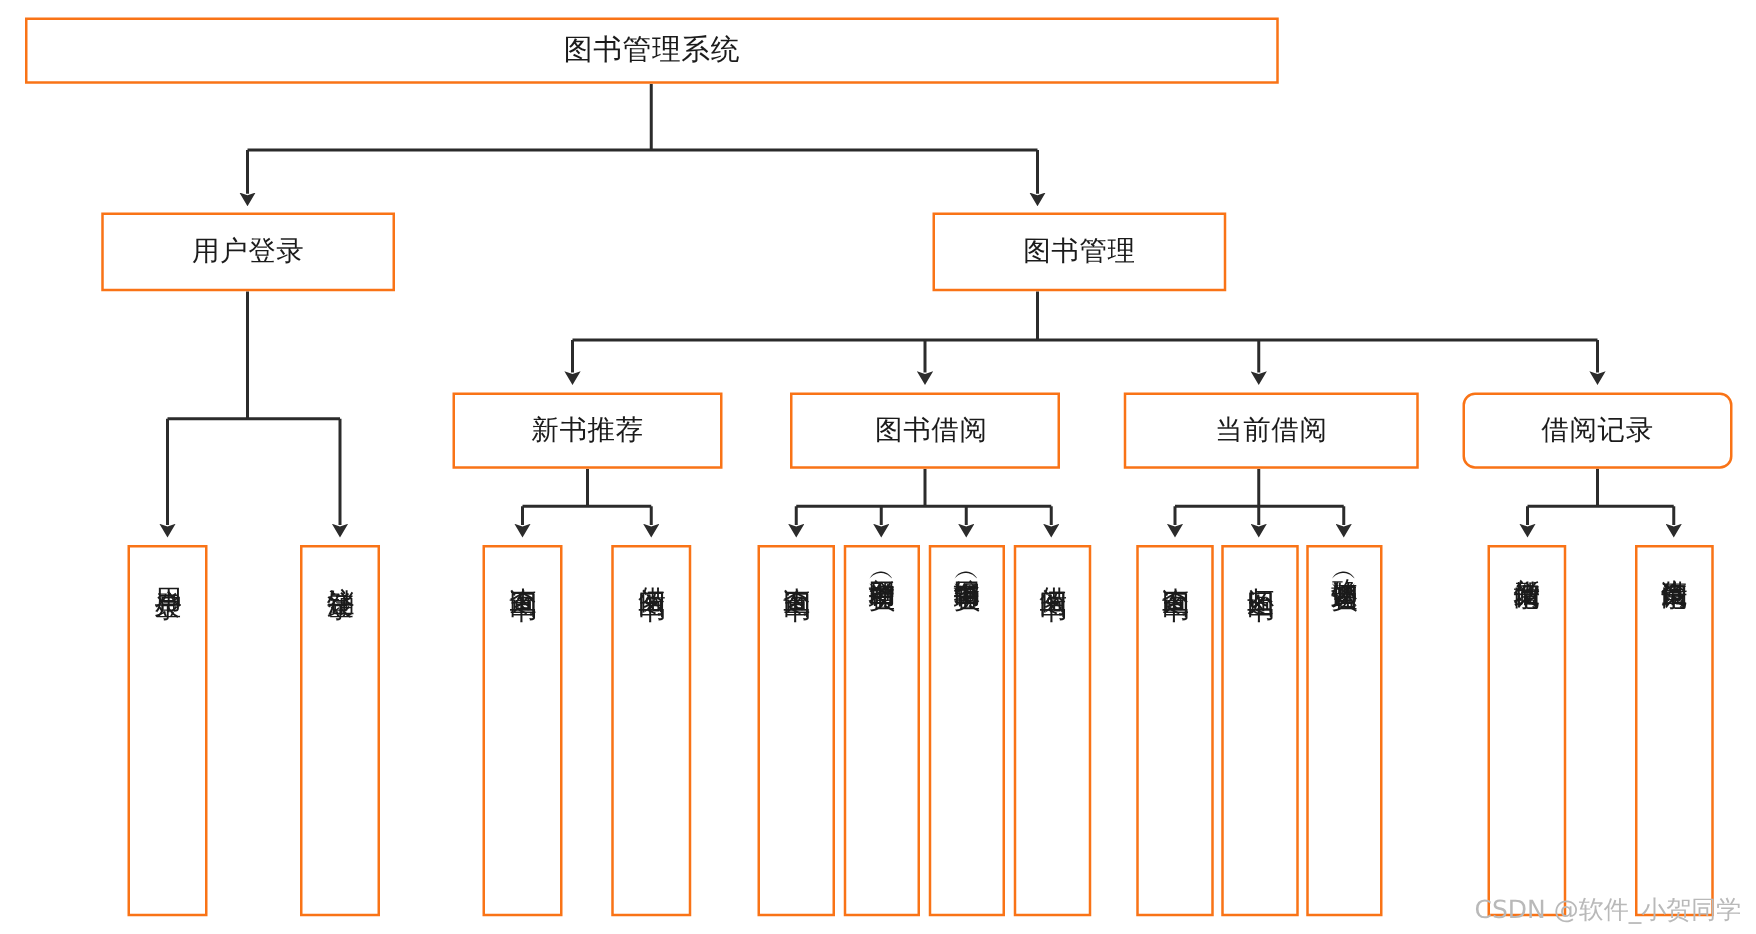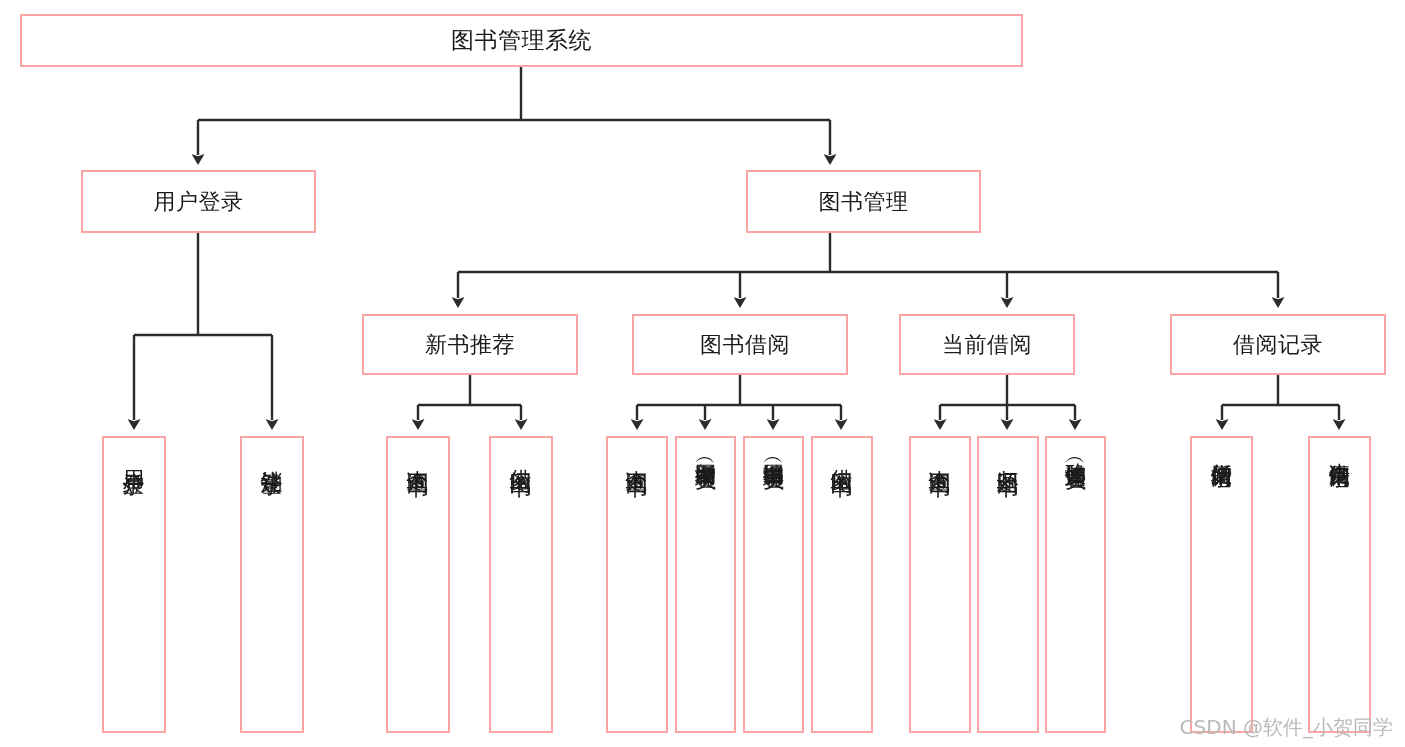--- a/index.html
+++ b/index.html
@@ -24,21 +24,21 @@
     left: 0;
     top: 0;
     width: 1405px;
     height: 747px;
     pointer-events: none;
   }
   .node {
     position: absolute;
     box-sizing: border-box;
     background: #ffffff;
-    border: 2px solid #fca5a5;
+    border: 2px solid #f97316;
     display: flex;
     align-items: center;
     justify-content: center;
     overflow: hidden;
   }
   .node .node-label {
     display: block;
     text-align: center;
     color: #1b1b1b;
     line-height: 1.18;
@@ -152,25 +152,25 @@
   </div>
 
   <div class="node horiz" style="left:362px; top:314px; width:216px; height:61px;">
     <span class="node-label">新书推荐</span>
   </div>
 
   <div class="node horiz" style="left:632px; top:314px; width:216px; height:61px;padding-left:10px;">
     <span class="node-label">图书借阅</span>
   </div>
 
-  <div class="node horiz" style="left:899px; top:314px; width:176px; height:61px;">
+  <div class="node horiz" style="left:899px; top:314px; width:236px; height:61px;">
     <span class="node-label">当前借阅</span>
   </div>
 
-  <div class="node horiz" style="left:1170px; top:314px; width:216px; height:61px;">
+  <div class="node horiz" style="left:1170px; top:314px; width:216px; height:61px;border-radius:10px;">
     <span class="node-label">借阅记录</span>
   </div>
 
   <div class="node vert" style="left:102px; top:436px; width:64px; height:297px;">
     <span class="node-label">用户登录</span>
   </div>
 
   <div class="node vert" style="left:240px; top:436px; width:64px; height:297px;">
     <span class="node-label">注销登录</span>
   </div>

